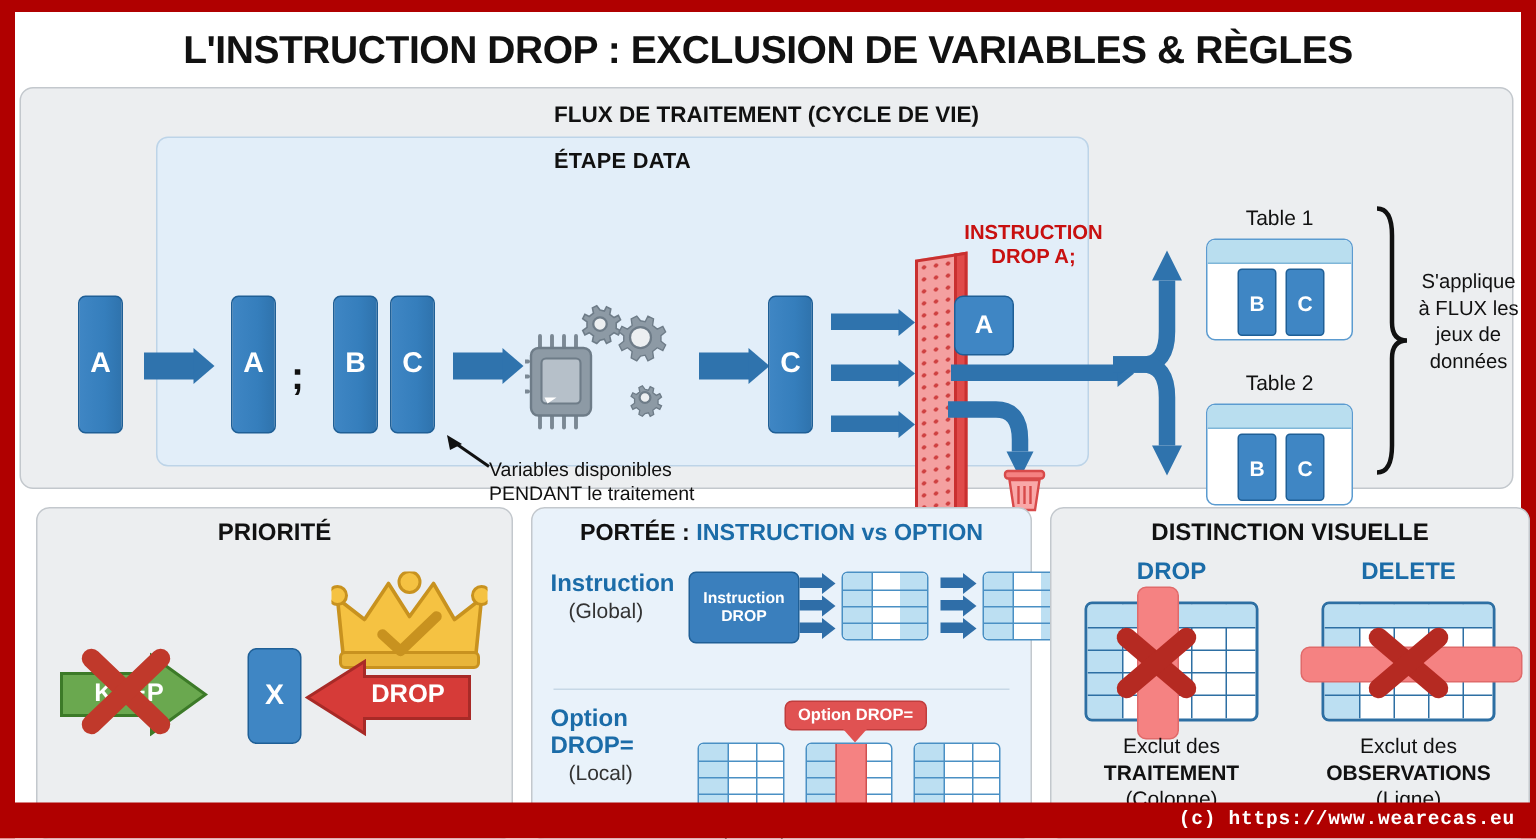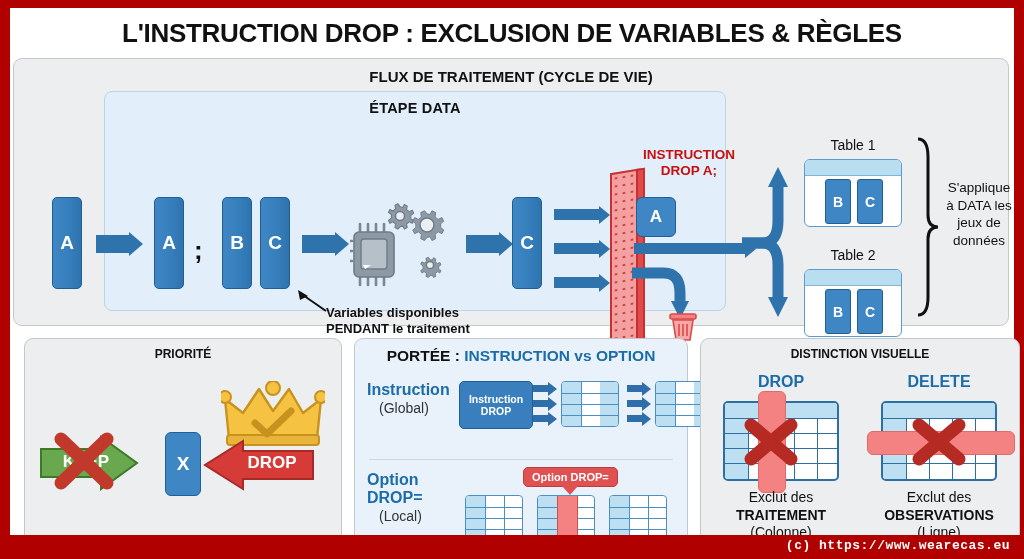--- a/index.html
+++ b/index.html
@@ -41,21 +41,21 @@
     border-radius:9px;
     box-sizing:border-box;
   }
   #panel-flux{left:3px;top:50px;width:996px;height:268px;}
   #panel-priorite{left:14px;top:330px;width:318px;height:222px;}
   #panel-portee{left:344px;top:330px;width:334px;height:222px;background:#e9f2fa;}
   #panel-distinction{left:690px;top:330px;width:320px;height:222px;}
 
   .panel-title{
     position:absolute;left:0;right:0;top:8px;
-    text-align:center;font-size:12px;font-weight:bold;color:#111;
+    text-align:center;font-size:16px;font-weight:bold;color:#111;
   }
   #panel-flux .panel-title{font-size:15px;top:9px;}
   .portee-title{font-size:15.5px;font-weight:bold;}
   .portee-title .accent{color:#1b6ca8;}
 
   .inner-stage{
     position:absolute;left:90px;top:32px;width:620px;height:218px;
     background:#e2eef9;border:1px solid #bdd4e8;border-radius:8px;
   }
   .stage-title{
@@ -137,21 +137,21 @@
   .table-card .cell{
     position:absolute;top:19px;height:45px;width:26px;border-radius:3px;
     background:#3f86c4;border:1.5px solid #1f5f96;
     color:#fff;font-weight:bold;font-size:14px;
     display:flex;align-items:center;justify-content:center;box-sizing:border-box;
   }
   .table-label{
     position:absolute;font-size:14px;color:#111;text-align:center;width:98px;
   }
   .annot{
-    position:absolute;font-size:13px;color:#111;line-height:1.25;font-weight:bold;
+    position:absolute;font-size:13px;color:#111;line-height:1.25;
   }
   .brace-text{
     position:absolute;font-size:13.5px;color:#111;text-align:center;line-height:1.3;
   }
   .arrow-green{
     position:absolute;width:100px;height:56px;
   }
   .arrow-red{
     position:absolute;width:112px;height:52px;
   }
@@ -349,21 +349,21 @@
       <div class="hdr"></div>
       <div class="cell" style="left:20px;">B</div>
       <div class="cell" style="left:52px;">C</div>
     </div>
 
     <svg style="position:absolute;left:900px;top:78px;" width="26" height="180">
       <path d="M4,2 Q14,2 14,20 L14,78 Q14,90 24,90 Q14,90 14,102 L14,160 Q14,178 4,178" stroke="#111" stroke-width="3" fill="none"></path>
     </svg>
     <div class="brace-text" style="left:926px;top:120px;width:78px;">
       <span>S'applique</span><br>
-      <span>à DATA les</span><br>
+      <span>à FLUX les</span><br>
       <span>jeux de</span><br>
       <span>données</span>
     </div>
   </div>
 
   <div class="panel" id="panel-priorite">
     <div class="panel-title">PRIORITÉ</div>
 
     <svg class="arrow-green" style="left:14px;top:96px;" viewBox="0 0 100 56">
       <path d="M2,14 L62,14 L62,2 L98,28 L62,54 L62,42 L2,42 Z" fill="#6aa84f" stroke="#3c7a28" stroke-width="2"></path>

